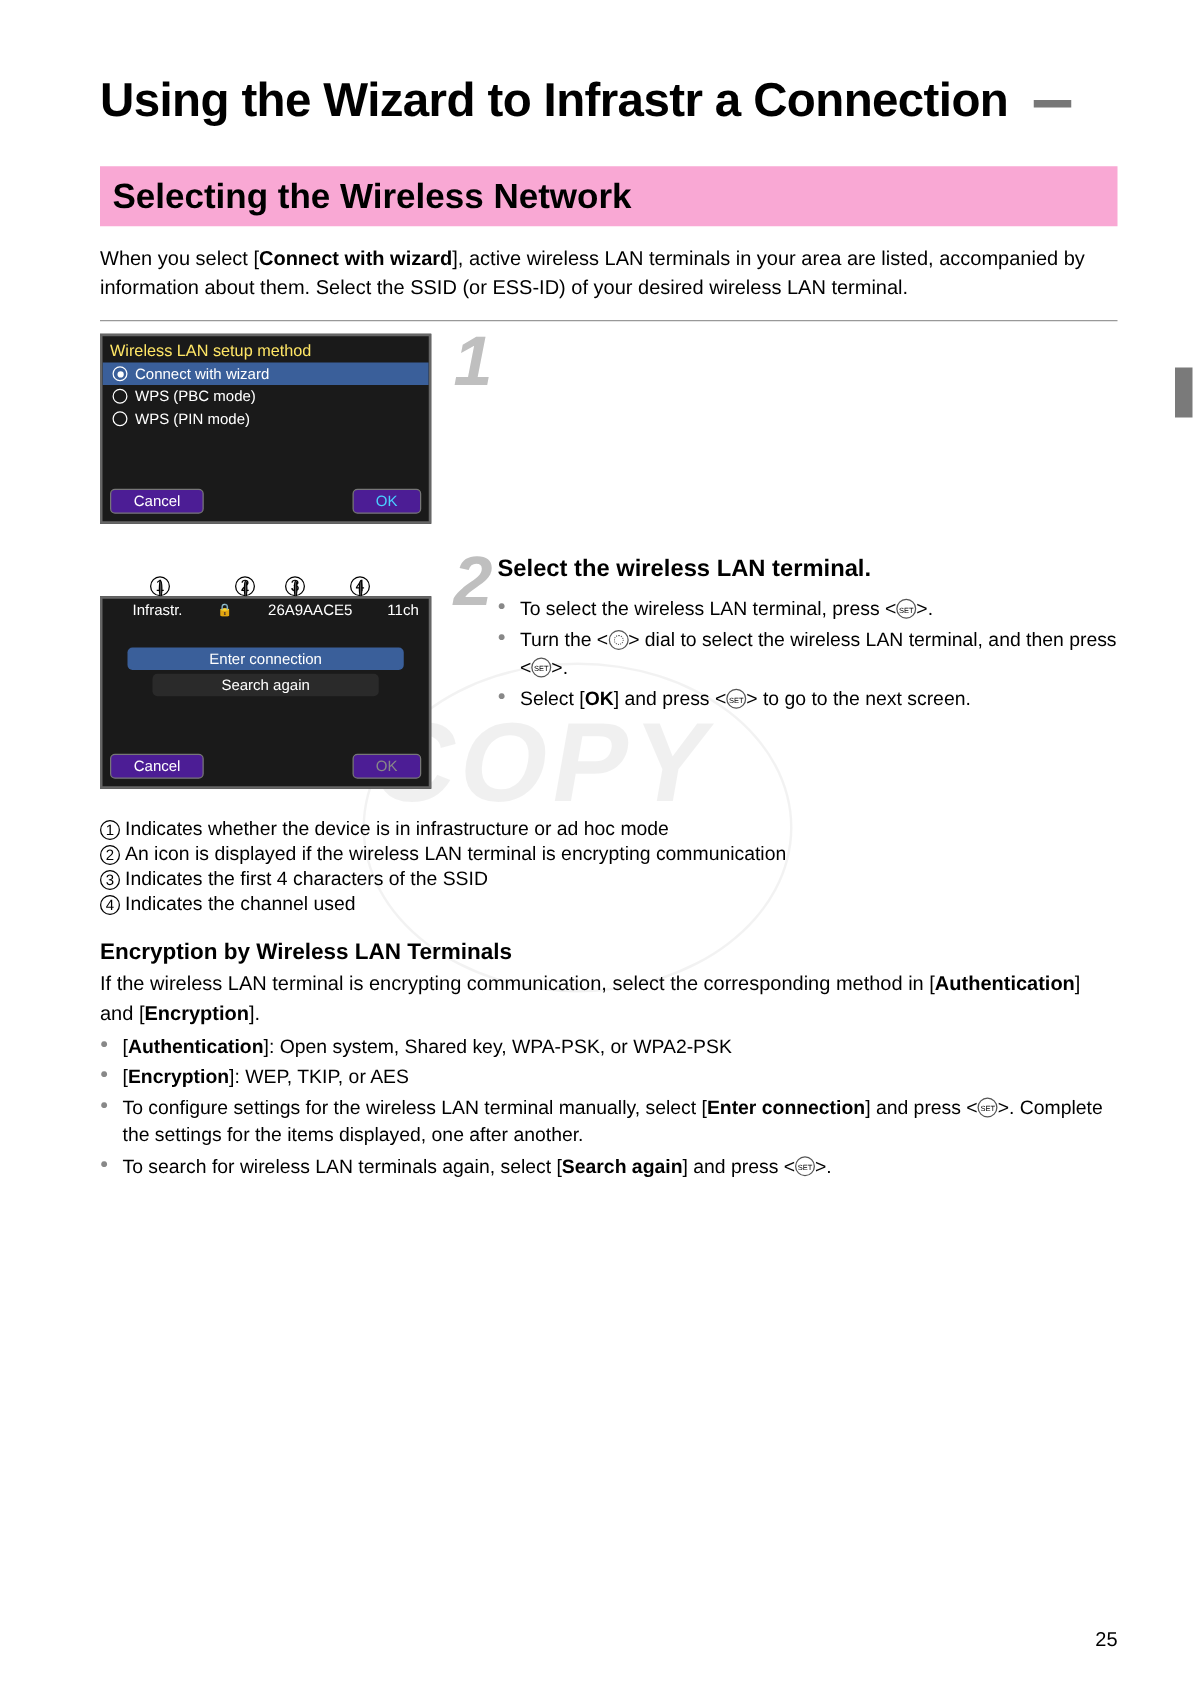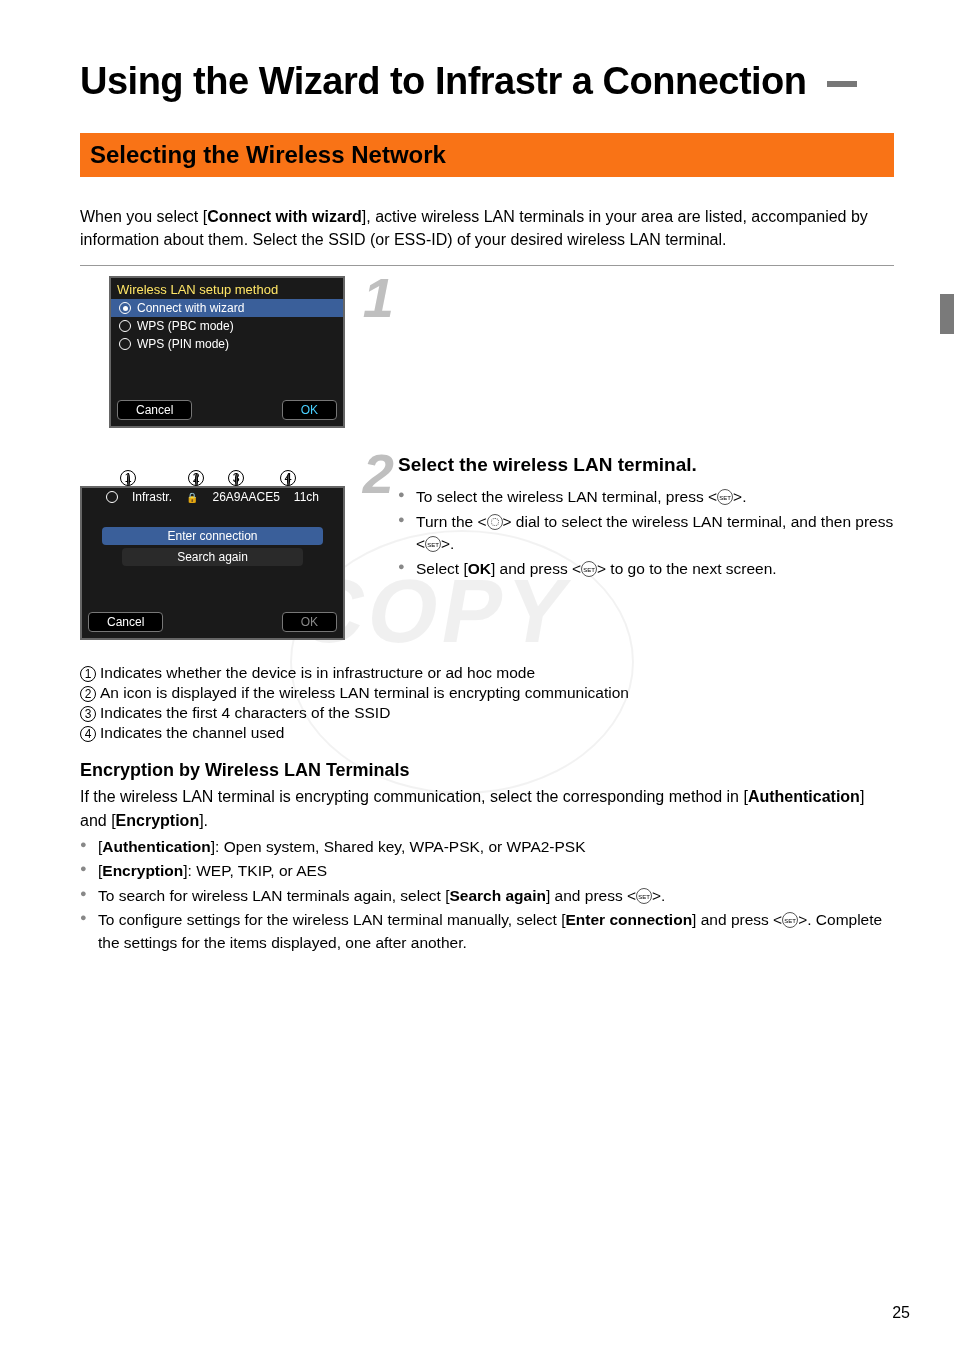--- a/index.html
+++ b/index.html
@@ -34,25 +34,25 @@
   }
   .title-rule {
     display: inline-block;
     vertical-align: middle;
     width: 30px;
     height: 6px;
     background: #777;
     margin-left: 10px;
   }
   .section-bar {
-    background: #f97316;
+    background: #f9a8d4;
     padding: 8px 10px;
-    font-size: 24px;
-    font-weight: bold;
-    margin-bottom: 28px;
+    font-size: 28px;
+    font-weight: bold;
+    margin-bottom: 15px;
   }
   p.intro {
     font-size: 16px;
     line-height: 1.45;
     margin: 0 0 14px 0;
   }
   hr.sep {
     border: none;
     border-top: 1px solid #999;
     margin: 10px 0 10px 0;
@@ -148,21 +148,21 @@
   }
   .cam .opt.sel { background: #3a5f9a; }
   .radio { width: 10px; height: 10px; border: 1.5px solid #fff; border-radius: 50%; display: inline-block; position: relative; }
   .radio.sel::after { content:""; width:5px; height:5px; background:#fff; border-radius:50%; position:absolute; top:2.5px; left:2.5px; }
   .cam-bottom {
     display: flex;
     justify-content: space-between;
     padding: 4px 6px 6px 6px;
   }
   .cam-btn {
-    background: #000000;
+    background: #4c1d95;
     border: 1px solid #777;
     border-radius: 4px;
     padding: 2px 18px;
     font-size: 12px;
     color: #fff;
   }
   .cam-btn.ok { color: #4ad0ff; }
   .cam-btn.dim { color: #888; }
   .callouts {
     position: relative;
@@ -197,21 +197,21 @@
     margin-right: 4px;
   }
   .legend p { margin: 2px 0; font-size: 15.5px; }
   h3.minor {
     font-size: 18px;
     margin: 18px 0 4px 0;
   }
   .page-num {
     position: absolute;
     bottom: 30px;
-    right: 44px;
+    right: 60px;
     font-size: 16px;
   }
   .watermark {
     position: absolute;
     left: 300px;
     top: 560px;
     font-size: 90px;
     font-weight: bold;
     color: rgba(0,0,0,0.06);
     transform: skewX(-10deg);
@@ -223,21 +223,21 @@
     position: absolute;
     left: 290px;
     top: 530px;
     width: 340px;
     height: 260px;
     border: 2px solid rgba(0,0,0,0.05);
     border-radius: 50%;
     pointer-events: none;
   }
   .content { position: relative; z-index: 1; }
-  .row2 .opt { justify-content: center; gap: 14px; }
+  .row2 .opt { justify-content: flex-end; gap: 28px; }
   .lock-icon { font-size: 10px; }
   .menu-btn {
     background: #3a5f9a;
     border-radius: 4px;
     padding: 2px 0;
     text-align: center;
     margin: 3px 20px;
     font-size: 12px;
   }
   .menu-btn.light { background: #2a2a2a; margin: 3px 40px; }
@@ -260,21 +260,21 @@
     <div class="section-bar">Selecting the Wireless Network</div>
 
     <p class="intro">
       <span>When you select [</span><b>Connect with wizard</b><span>], active wireless LAN terminals in your area are listed, accompanied by information about them. Select the SSID (or ESS-ID) of your desired wireless LAN terminal.</span>
     </p>
 
     <hr class="sep">
 
     <div class="step-row">
       <div class="screenshot-col">
-        <div class="cam" style="height:148px; position:relative;margin-left:29px;">
+        <div class="cam" style="height:148px; position:relative;">
           <div class="cam-title">Wireless LAN setup method</div>
           <div class="opt sel">
               <span class="radio sel"></span>
               <span>Connect with wizard</span>
             </div>
           <div class="opt">
               <span class="radio"></span>
               <span>WPS (PBC mode)</span>
             </div>
           <div class="opt">
@@ -351,23 +351,23 @@
     <p class="intro" style="margin-bottom:4px;">
       <span>If the wireless LAN terminal is encrypting communication, select the corresponding method in [</span><b>Authentication</b><span>] and [</span><b>Encryption</b><span>].</span>
     </p>
     <ul class="bullets">
       <li><span>[</span><b>Authentication</b><span>]: Open system, Shared key, WPA-PSK, or WPA2-PSK</span></li>
       <li><span>[</span><b>Encryption</b><span>]: WEP, TKIP, or AES</span></li>
     </ul>
 
     <ul class="bullets">
       <li>
+        <span>To configure settings for the wireless LAN terminal manually, select [</span><b>Enter connection</b><span>] and press &lt;</span><span class="set-icon"></span><span>&gt;. Complete the settings for the items displayed, one after another.</span>
+      </li>
+      <li>
         <span>To search for wireless LAN terminals again, select [</span><b>Search again</b><span>] and press &lt;</span><span class="set-icon"></span><span>&gt;.</span>
       </li>
-      <li>
-        <span>To configure settings for the wireless LAN terminal manually, select [</span><b>Enter connection</b><span>] and press &lt;</span><span class="set-icon"></span><span>&gt;. Complete the settings for the items displayed, one after another.</span>
-      </li>
     </ul>
 
   </div>
 
   <div class="page-num">25</div>
 </div>
 
 </body></html>

